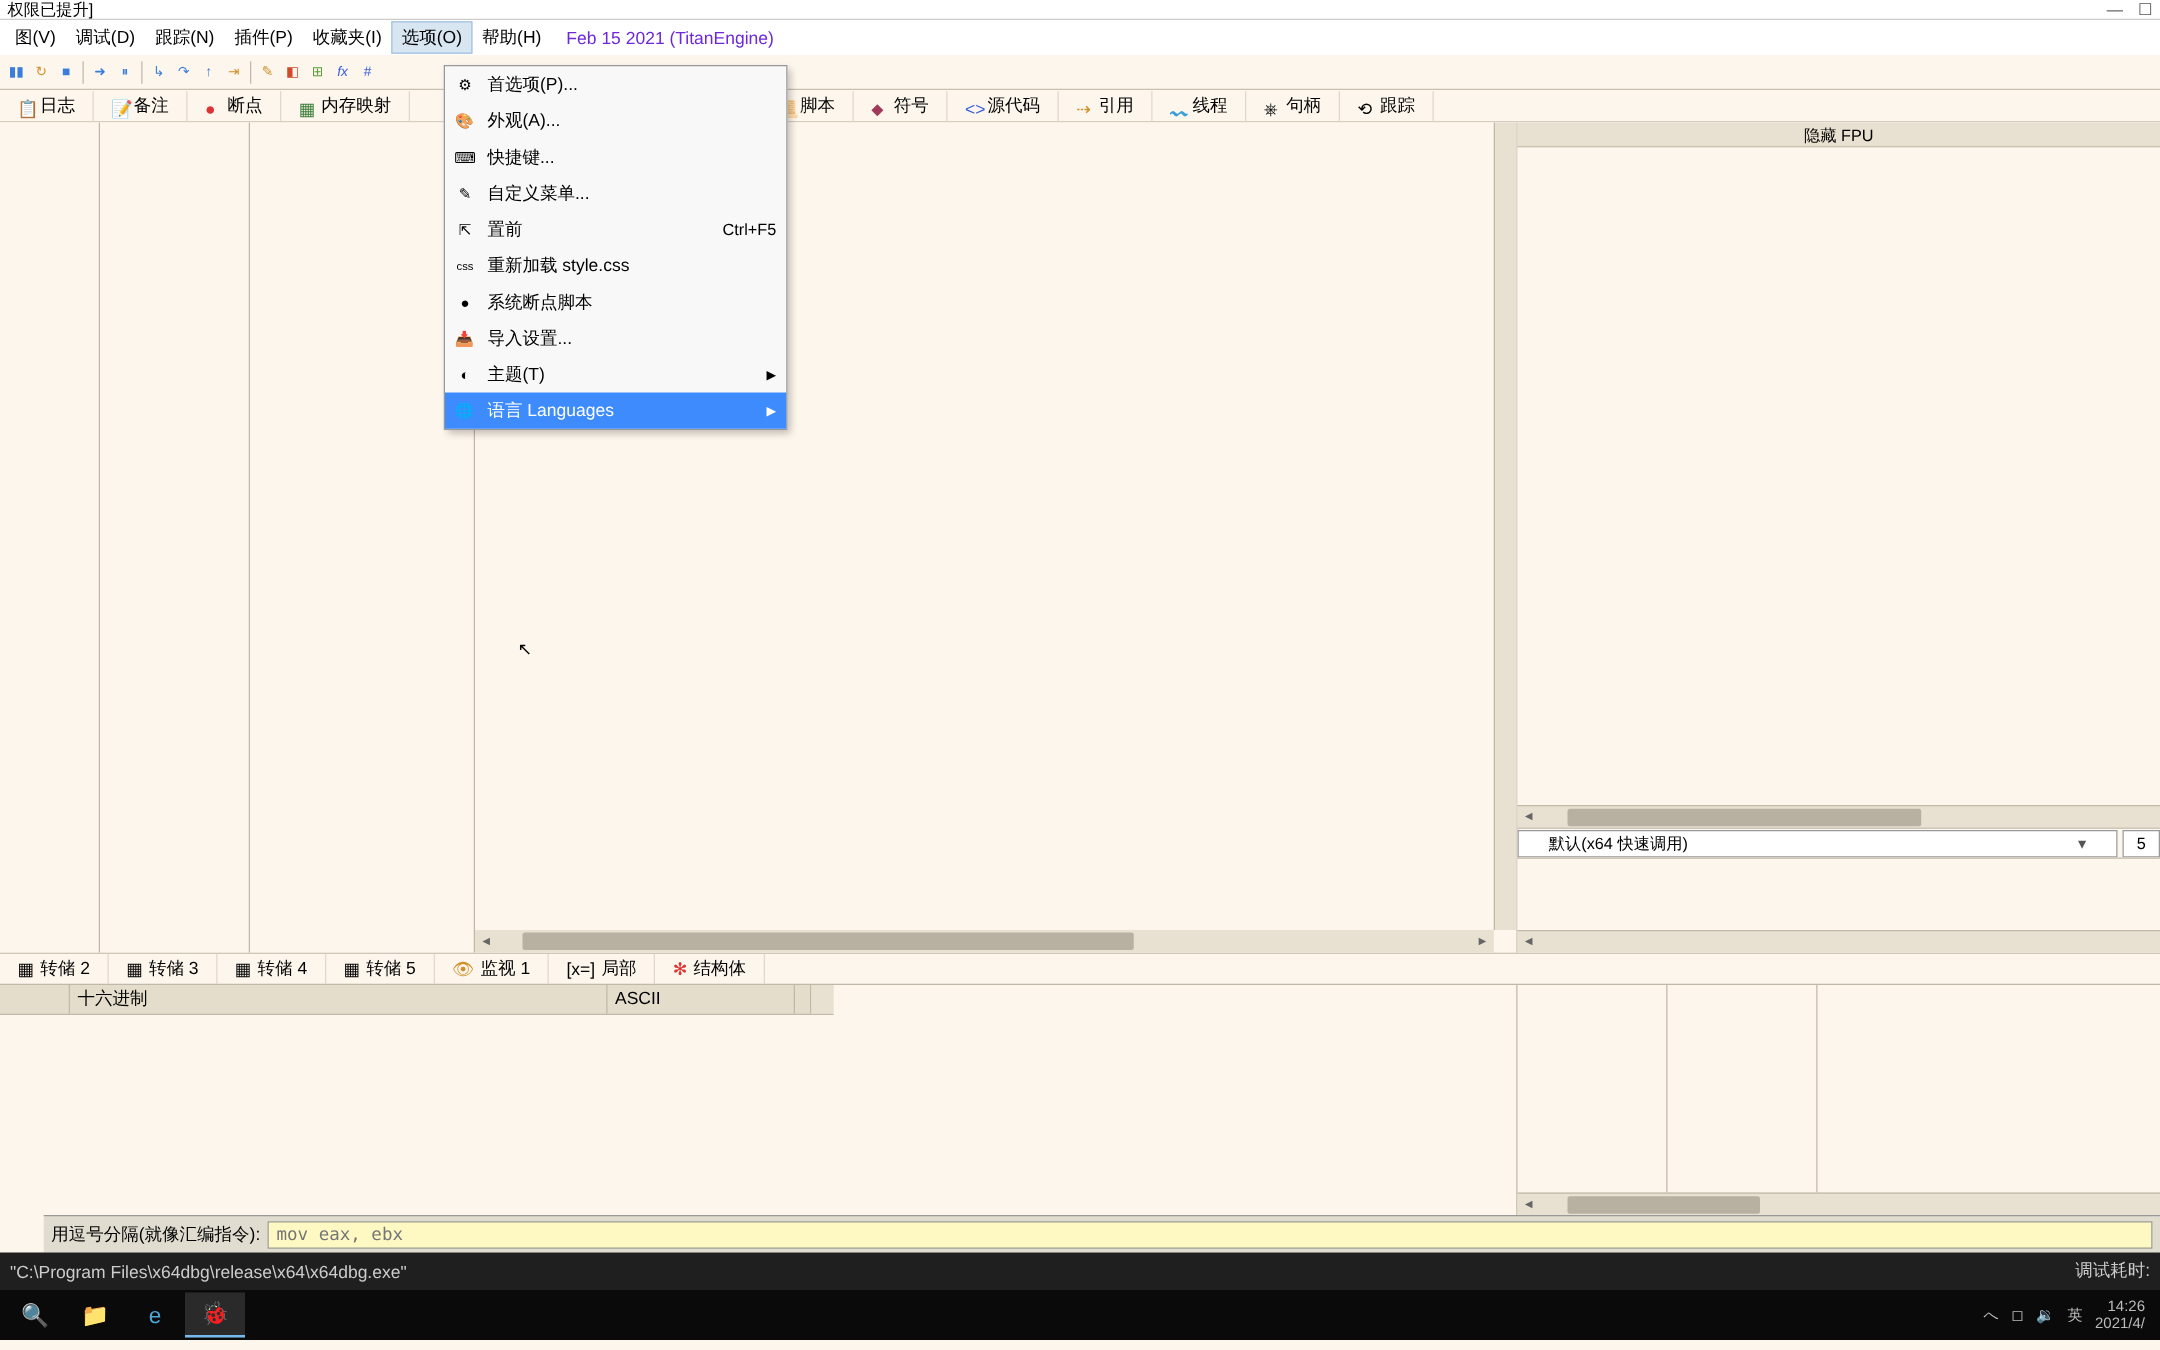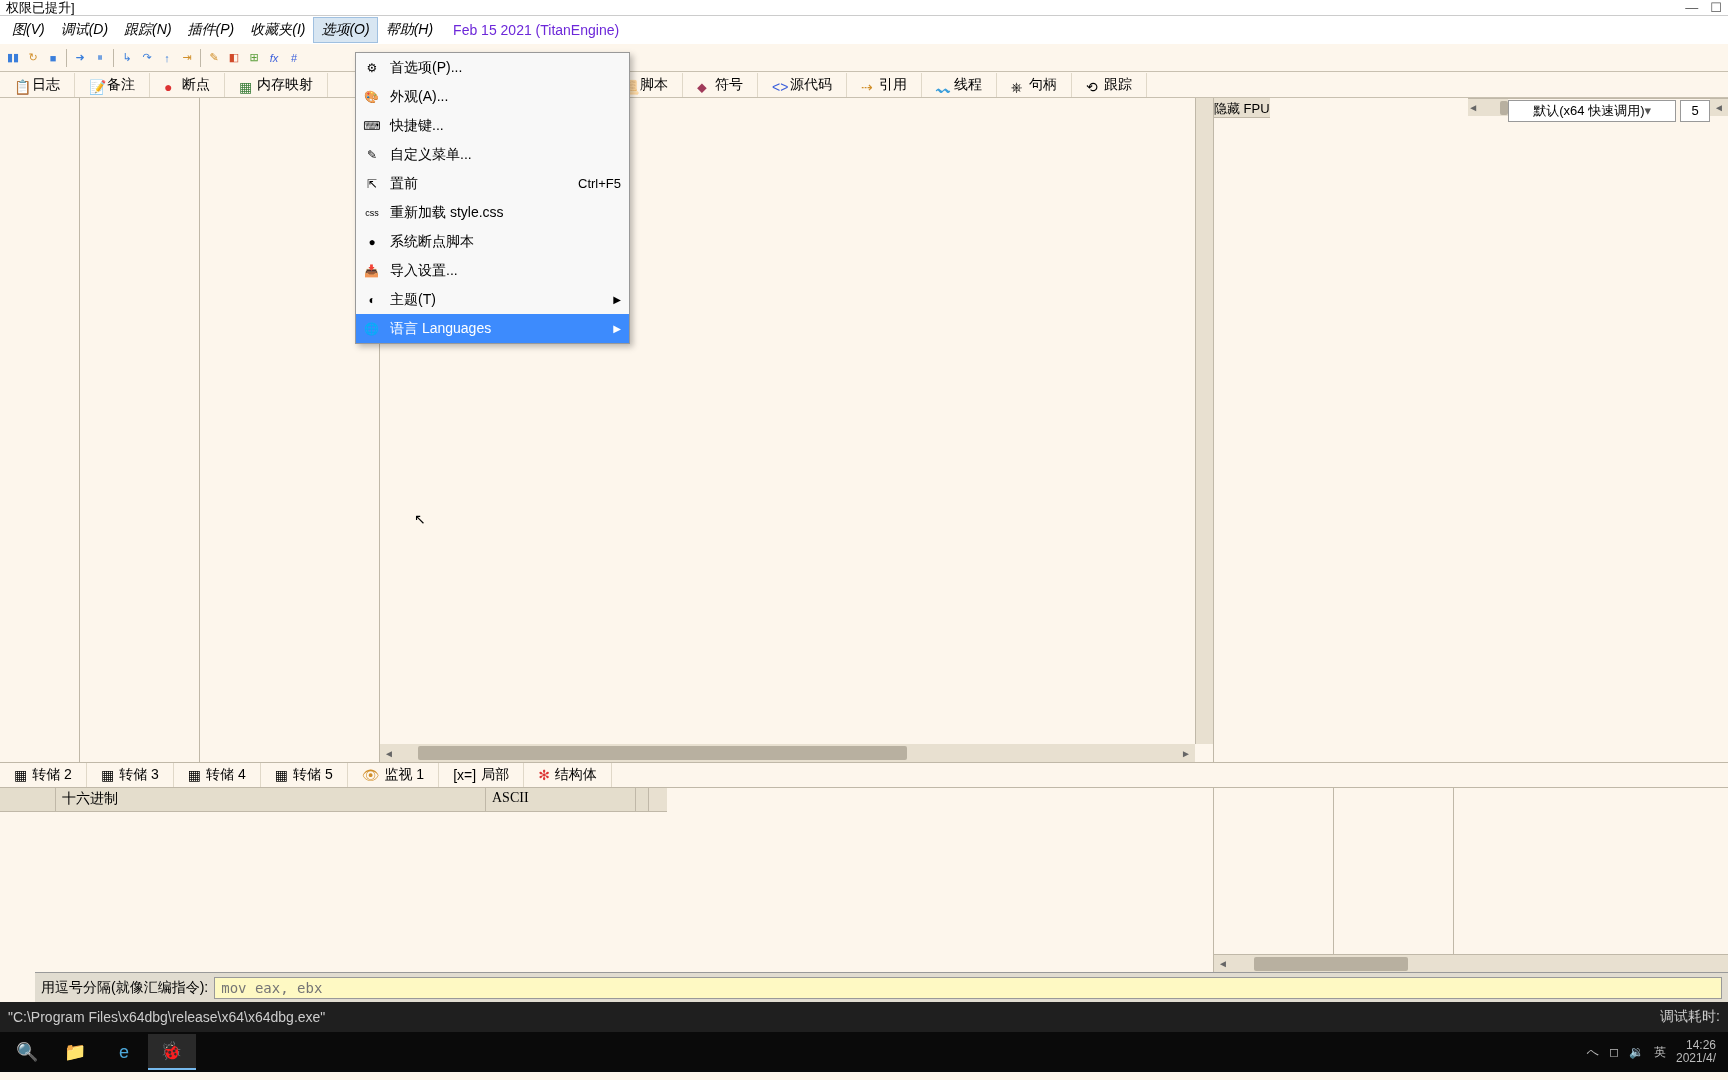--- a/index.html
+++ b/index.html
@@ -2,38 +2,38 @@
 <html><head>
 <meta charset="utf-8">
 <style>
 * { margin: 0; padding: 0; box-sizing: border-box; font-family: "Microsoft YaHei", "Segoe UI", sans-serif; }
 body { background: #fdf6ec; width: 1728px; height: 1080px; overflow: hidden; font-size: 13px; }
 
 .title-bar { height: 16px; background: #fff; padding: 2px 6px; font-size: 13px; display: flex; align-items: center; border-bottom: 1px solid #ccc; }
 .title-bar .wbtns { margin-left: auto; display: flex; gap: 12px; color: #555; }
 
 .menu-bar { height: 28px; background: #fff; display: flex; align-items: center; padding: 0 4px; font-size: 14px; }
-.menu-item { padding: 4px 8px; cursor: default; font-style: italic; }
+.menu-item { padding: 4px 8px; cursor: default; }
 .menu-item.open { background: #d8e6f2; border: 1px solid #a0c0e0; padding: 3px 7px; }
 .menu-date { margin-left: 12px; color: #6d28d9; }
 
 .toolbar { height: 28px; background: #fdf6ec; border-bottom: 1px solid #c8c0b0; display: flex; align-items: center; padding: 0 4px; gap: 2px; }
 .tb-btn { width: 18px; height: 18px; display: inline-flex; align-items: center; justify-content: center; font-size: 11px; }
 .tb-sep { width: 1px; height: 18px; background: #c0b8a8; margin: 0 2px; }
 
 .tabs-bar { height: 26px; background: #fdf6ec; display: flex; align-items: center; border-bottom: 1px solid #c8c0b0; }
 .tab { padding: 3px 14px; display: flex; align-items: center; gap: 6px; font-size: 14px; border-right: 1px solid #e0d8c8; }
 .tab .ticon { width: 12px; height: 12px; display: inline-block; }
 
 .main-area { display: flex; height: calc(1080px - 24px - 28px - 28px - 26px - 210px - 30px - 30px - 40px); background: #fdf6ec; }
 .col-left { width: 80px; background: #fdf6ec; border-right: 1px solid #c0b8a8; }
 .col-mid1 { width: 120px; background: #fdf6ec; border-right: 1px solid #c0b8a8; }
 .col-mid2 { width: 180px; background: #fdf6ec; border-right: 1px solid #c0b8a8; position: relative; }
 .col-main { flex: 1; background: #fdf6ec; position: relative; }
-.col-right { width: 515px; background: #fdf6ec; border-left: 1px solid #c0b8a8; display:flex;flex-direction:row; }
+.col-right { width: 515px; background: #fdf6ec; border-left: 1px solid #c0b8a8; display:flex;flex-direction:column; }
 
 .scroll-v { width: 18px; background: #e8e0d0; border-left: 1px solid #c0b8a8; }
 .scroll-h { height: 18px; background: #e8e0d0; display: flex; align-items: center; }
 .scroll-h .thumb { height: 14px; background: #b8b0a0; width: 60%; margin-left: 20px; border-radius: 2px; }
 .scroll-btn { width: 18px; height: 18px; display: flex; align-items:center; justify-content:center; color:#666; font-size:10px; }
 
 .dropdown-menu { position: absolute; left: 355px; top: 52px; width: 275px; background: #f8f8f8; border: 1px solid #999; box-shadow: 3px 3px 6px rgba(0,0,0,0.25); z-index: 1000; }
 .dm-item { height: 29px; display: flex; align-items: center; padding: 0 8px 0 34px; font-size: 14px; position: relative; }
 .dm-item.highlight { background: #3d8bfd; color: #fff; }
 .dm-item.highlight .dm-icon { filter: none; }
@@ -234,21 +234,21 @@
       <span style="color:#d33;">✻</span>
       <span>结构体</span>
     </div>
 </div>
 
 <div class="bottom-panels">
   <div class="dump-area">
     <div class="dump-header">
       <div class="dh-cell" style="width:56px;"></div>
       <div class="dh-cell" style="width:430px;">十六进制</div>
-      <div class="dh-cell" style="width:150px;font-family:Liberation Serif, serif;">ASCII</div>
+      <div class="dh-cell" style="width:150px;">ASCII</div>
       <div class="dh-cell" style="flex:1;"></div>
       <div style="width:18px;background:#e8e0d0;"></div>
     </div>
     <div class="dump-body"></div>
   </div>
   <div class="right-stack">
     <div class="rs-top">
       <div class="rs-col" style="flex:0 0 120px;"></div>
       <div class="rs-col" style="flex:0 0 120px;"></div>
       <div class="rs-col" style="border-right:none;"></div>

